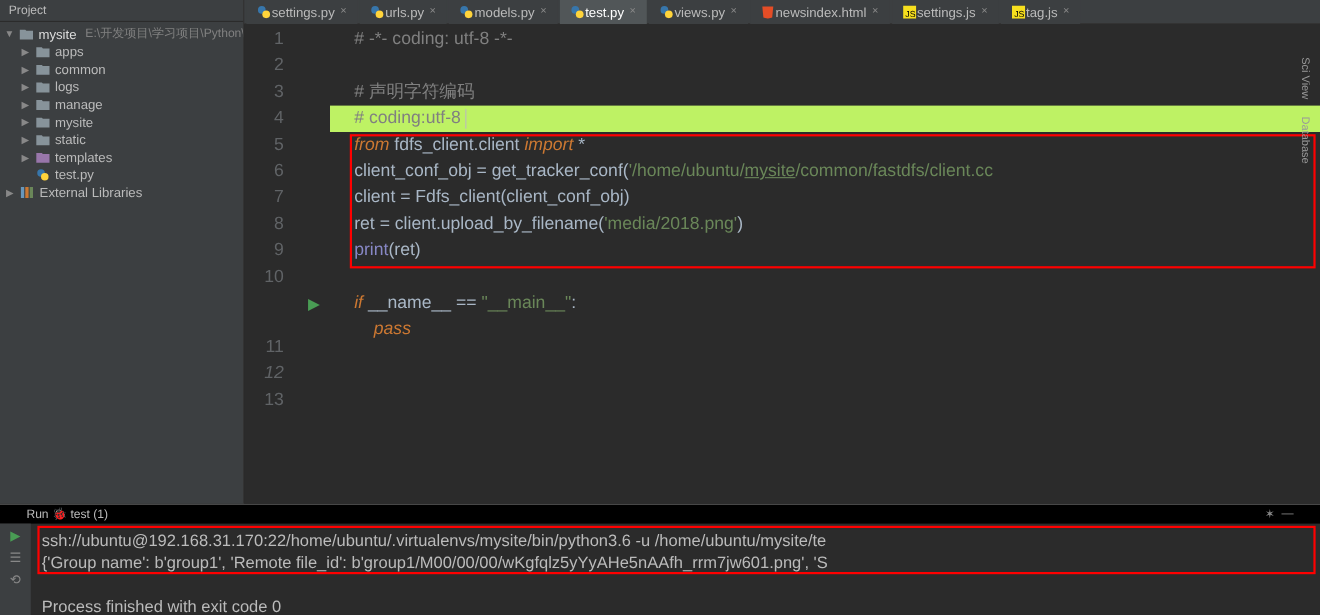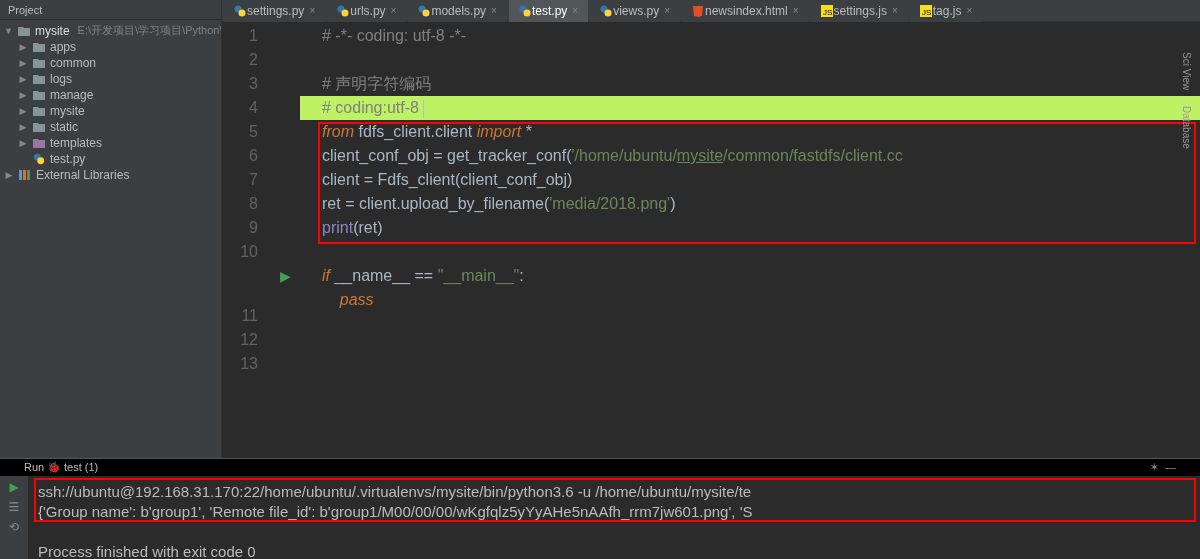--- a/index.html
+++ b/index.html
@@ -247,21 +247,21 @@
             <div style="height: 24px;">2</div>
             <div style="height: 24px;">3</div>
             <div style="height: 24px;">4</div>
             <div style="height: 24px;">5</div>
             <div style="height: 24px;">6</div>
             <div style="height: 24px;">7</div>
             <div style="height: 24px;">8</div>
             <div style="height: 24px;">9</div>
             <div style="height: 24px;">10</div>
             <div style="height: 24px; margin-top: 40px;">11</div>
-            <div style="height: 24px;">12</div>
+            <div style="height: 24px; font-style: italic;">12</div>
             <div style="height: 24px;">13</div>
           </div>
         <div class="gutter2" id="gutter2">
             <div style="height: 24px;"></div>
             <div style="height: 24px;"></div>
             <div style="height: 24px;"></div>
             <div style="height: 24px;"></div>
             <div style="height: 24px;"></div>
             <div style="height: 24px;"></div>
             <div style="height: 24px;"></div>

